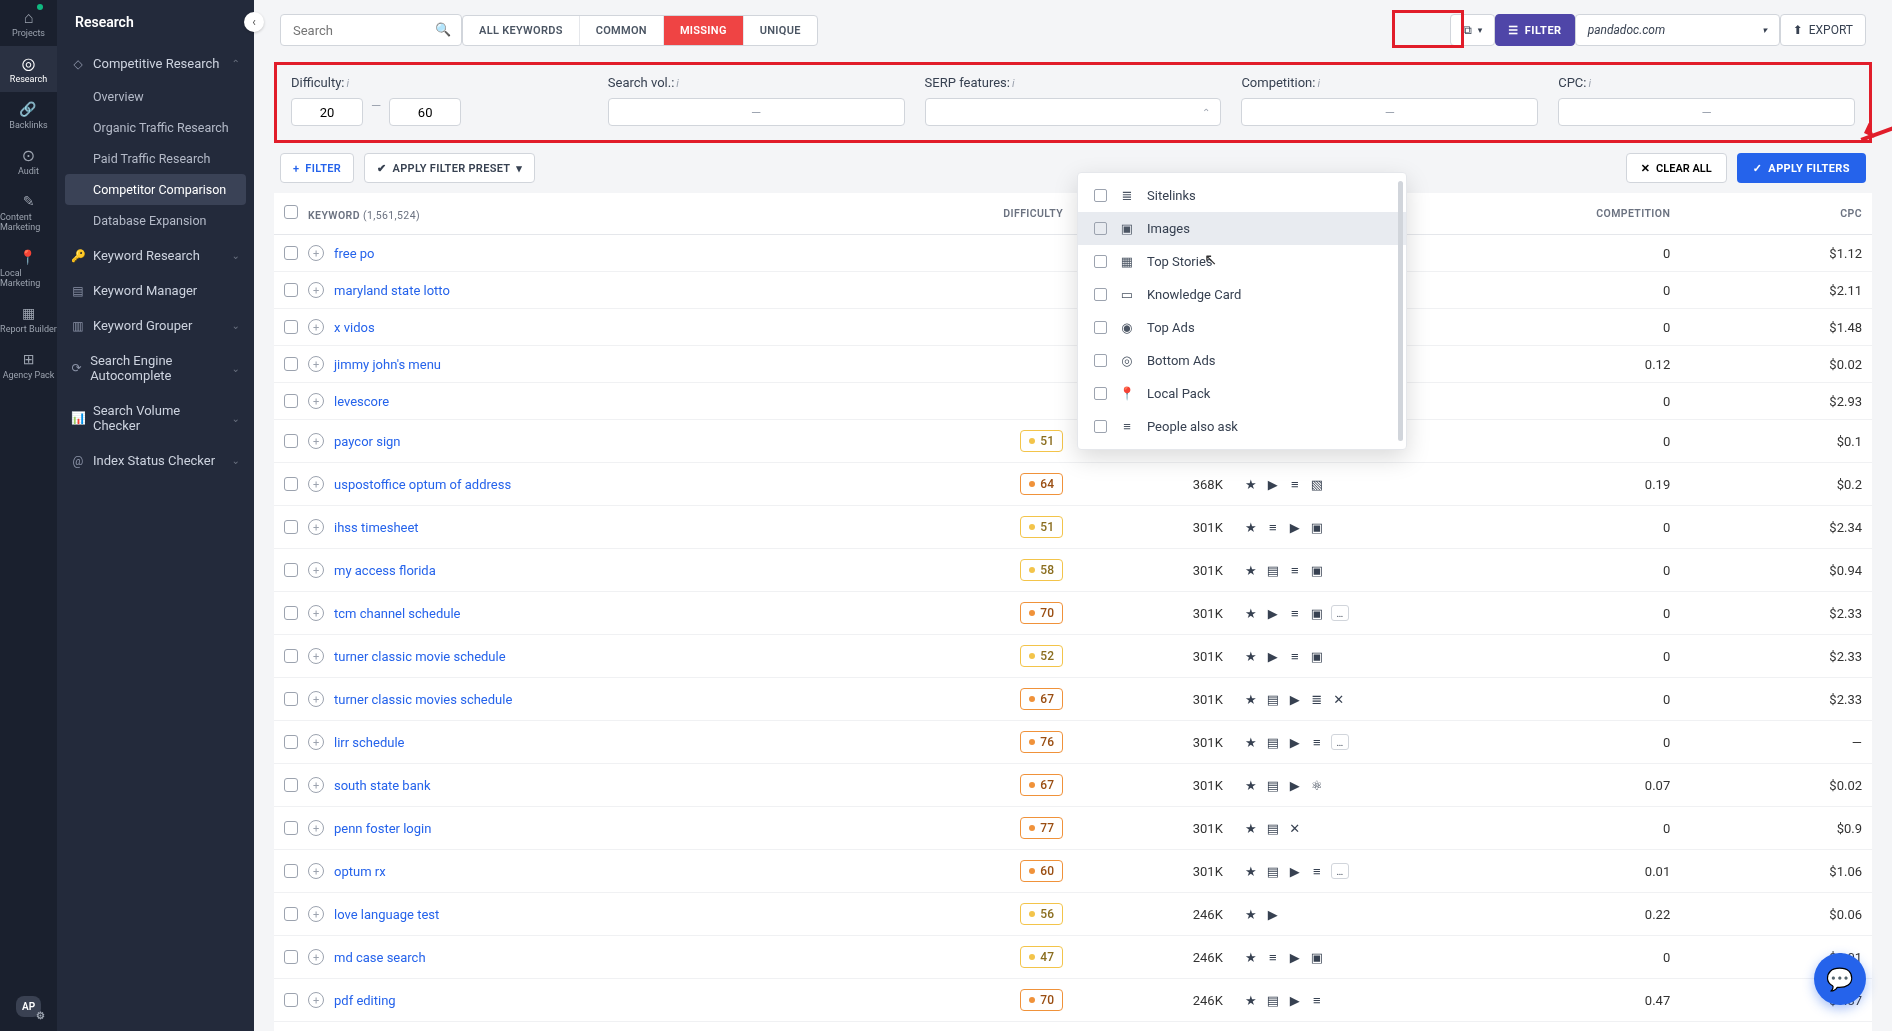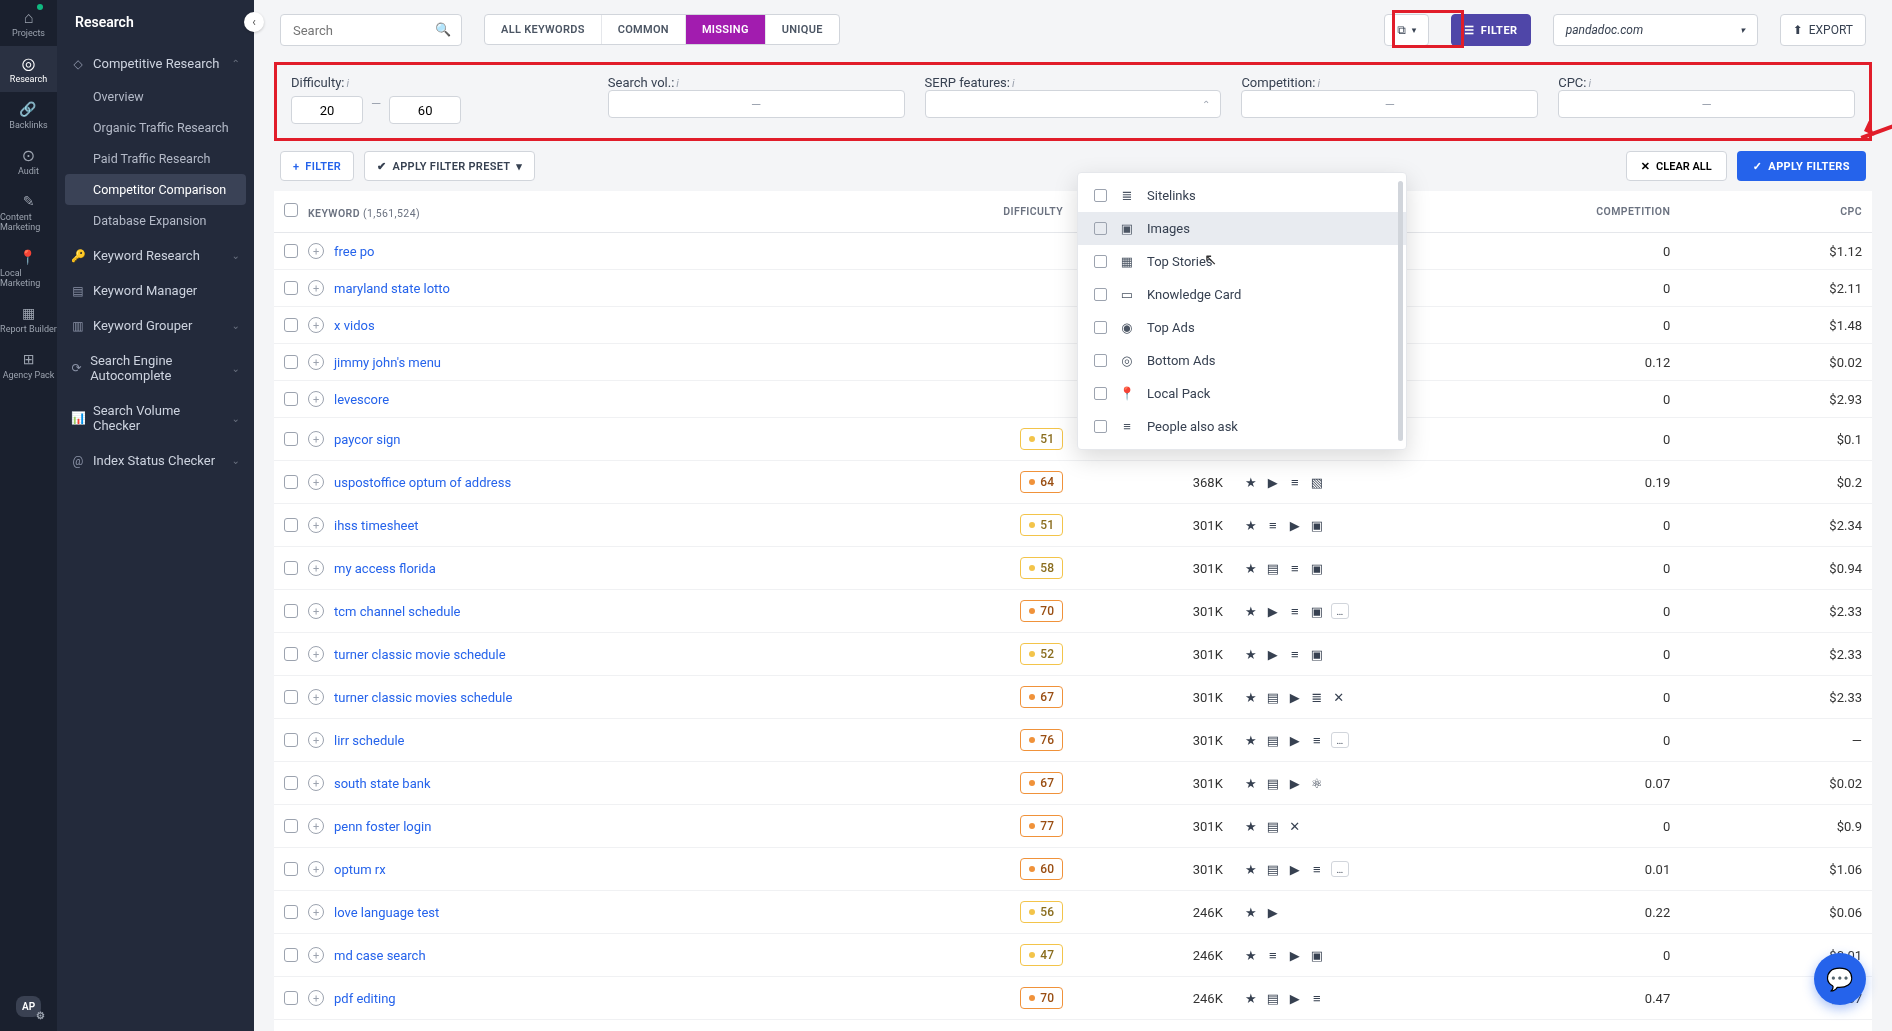--- a/index.html
+++ b/index.html
@@ -32,41 +32,41 @@
 .nav-parent { display:flex; align-items:center; gap:8px; padding:10px 14px; cursor:pointer; font-size:13px; }
 .nav-parent .chev { margin-left:auto; font-size:10px; color:#6b7280;}
 .nav-parent .picon { width:14px; font-size:12px; color:#8a92a6; text-align:center;}
 .nav-child { padding:8px 6px 8px 36px; font-size:12.5px; cursor:pointer; color:#b4bac8;}
 .nav-child.active { background:#3a4256; color:#fff; border-radius:4px; margin:0 8px; padding-left:28px;}
 
 
 .main { flex:1; display:flex; flex-direction:column; overflow:hidden; position:relative;}
 
 
-.toolbar { display:flex; align-items:flex-start; gap:22px; padding:14px 26px 10px; }
+.toolbar { display:flex; align-items:center; gap:0; padding:14px 26px 10px; }
 .search-box { position:relative; width:182px; }
 .search-box input { width:100%; height:32px; border:1px solid #d1d5db; border-radius:4px; padding:0 30px 0 12px; font-size:13px; background:#fff;}
 .search-box .sicon { position:absolute; right:10px; top:8px; color:#9ca3af; font-size:13px;}
 .seg { display:flex; border:1px solid #d1d5db; border-radius:4px; overflow:hidden; background:#fff;}
 .seg button { border:none; background:transparent; padding:8px 16px; font-size:11px; font-weight:600; letter-spacing:.3px; color:#4b5563; cursor:pointer; border-right:1px solid #e5e7eb;}
 .seg button:last-child{border-right:none;}
-.seg button.active { background:#a21caf; color:#fff;}
+.seg button.active { background:#ef4444; color:#fff;}
 .spacer { flex:1; }
 .btn { height:32px; border:1px solid #d1d5db; background:#fff; border-radius:4px; padding:0 12px; display:inline-flex; align-items:center; gap:6px; font-size:12px; cursor:pointer; color:#374151;}
 .btn.filter-toggle { background:#4f46a8; border-color:#4f46a8; color:#fff; font-weight:700; letter-spacing:.5px; font-size:11px;}
 .btn .caret{font-size:9px;}
 .red-box1 { position:absolute; border:3px solid #e11d2a; pointer-events:none; }
 .domain-select { width:205px; justify-content:space-between;font-style:italic;}
 
 
 .filter-panel { margin:6px 20px 0; border:3px solid #e11d2a; padding:10px 14px 14px; display:flex; gap:20px; background:#f4f5f7;}
-.fcol { flex:1; display:flex; flex-direction:column; }
+.fcol { flex:1; display:flex; flex-direction:column; gap:8px;}
 .fcol label { font-size:13px; color:#374151;}
 .fcol label .info{ font-style:italic; color:#9ca3af; margin-left:2px; font-size:11px;}
-.range { display:flex; align-items:flex-start; gap:8px;margin-top:6px;}
+.range { display:flex; align-items:flex-start; gap:8px;}
 .range input { width:72px; height:28px; border:1px solid #d1d5db; border-radius:4px; text-align:center; font-size:13px;}
 .range .dash{ color:#9ca3af;}
 .single-box { height:28px; border:1px solid #d1d5db; border-radius:4px; display:flex; align-items:center; justify-content:center; color:#9ca3af; background:#fff;}
 .serp-box { justify-content:flex-end; padding-right:10px; position:relative;}
 
 
 .subbar { display:flex; align-items:center; gap:10px; padding:10px 26px;}
 .small-btn { height:30px; border:1px solid #d1d5db; background:#fff; border-radius:4px; padding:0 12px; display:inline-flex; align-items:center; gap:6px; font-size:11px; font-weight:600; cursor:pointer; color:#374151; letter-spacing:.3px;}
 .small-btn.plus{color:#2563eb;}
 .subbar .spacer{flex:1;}

